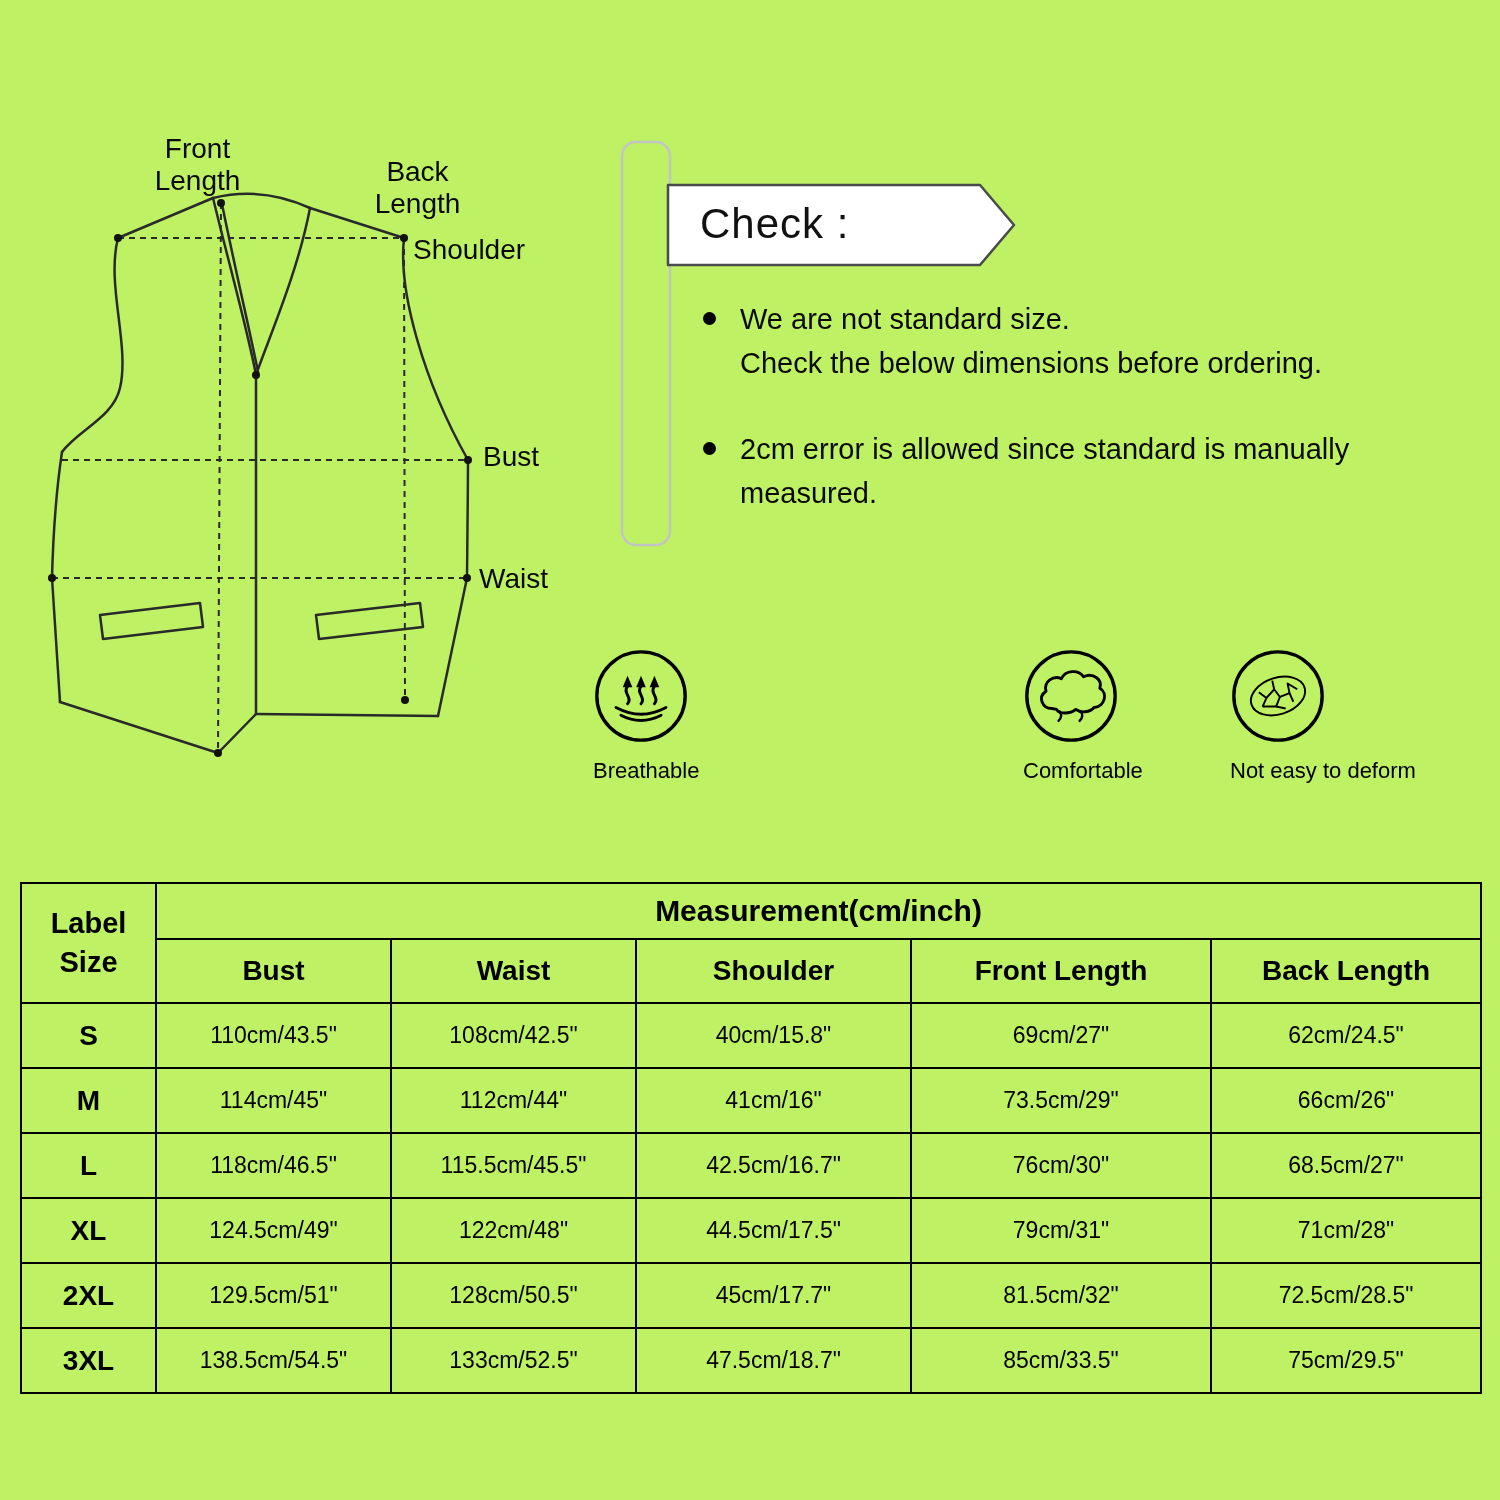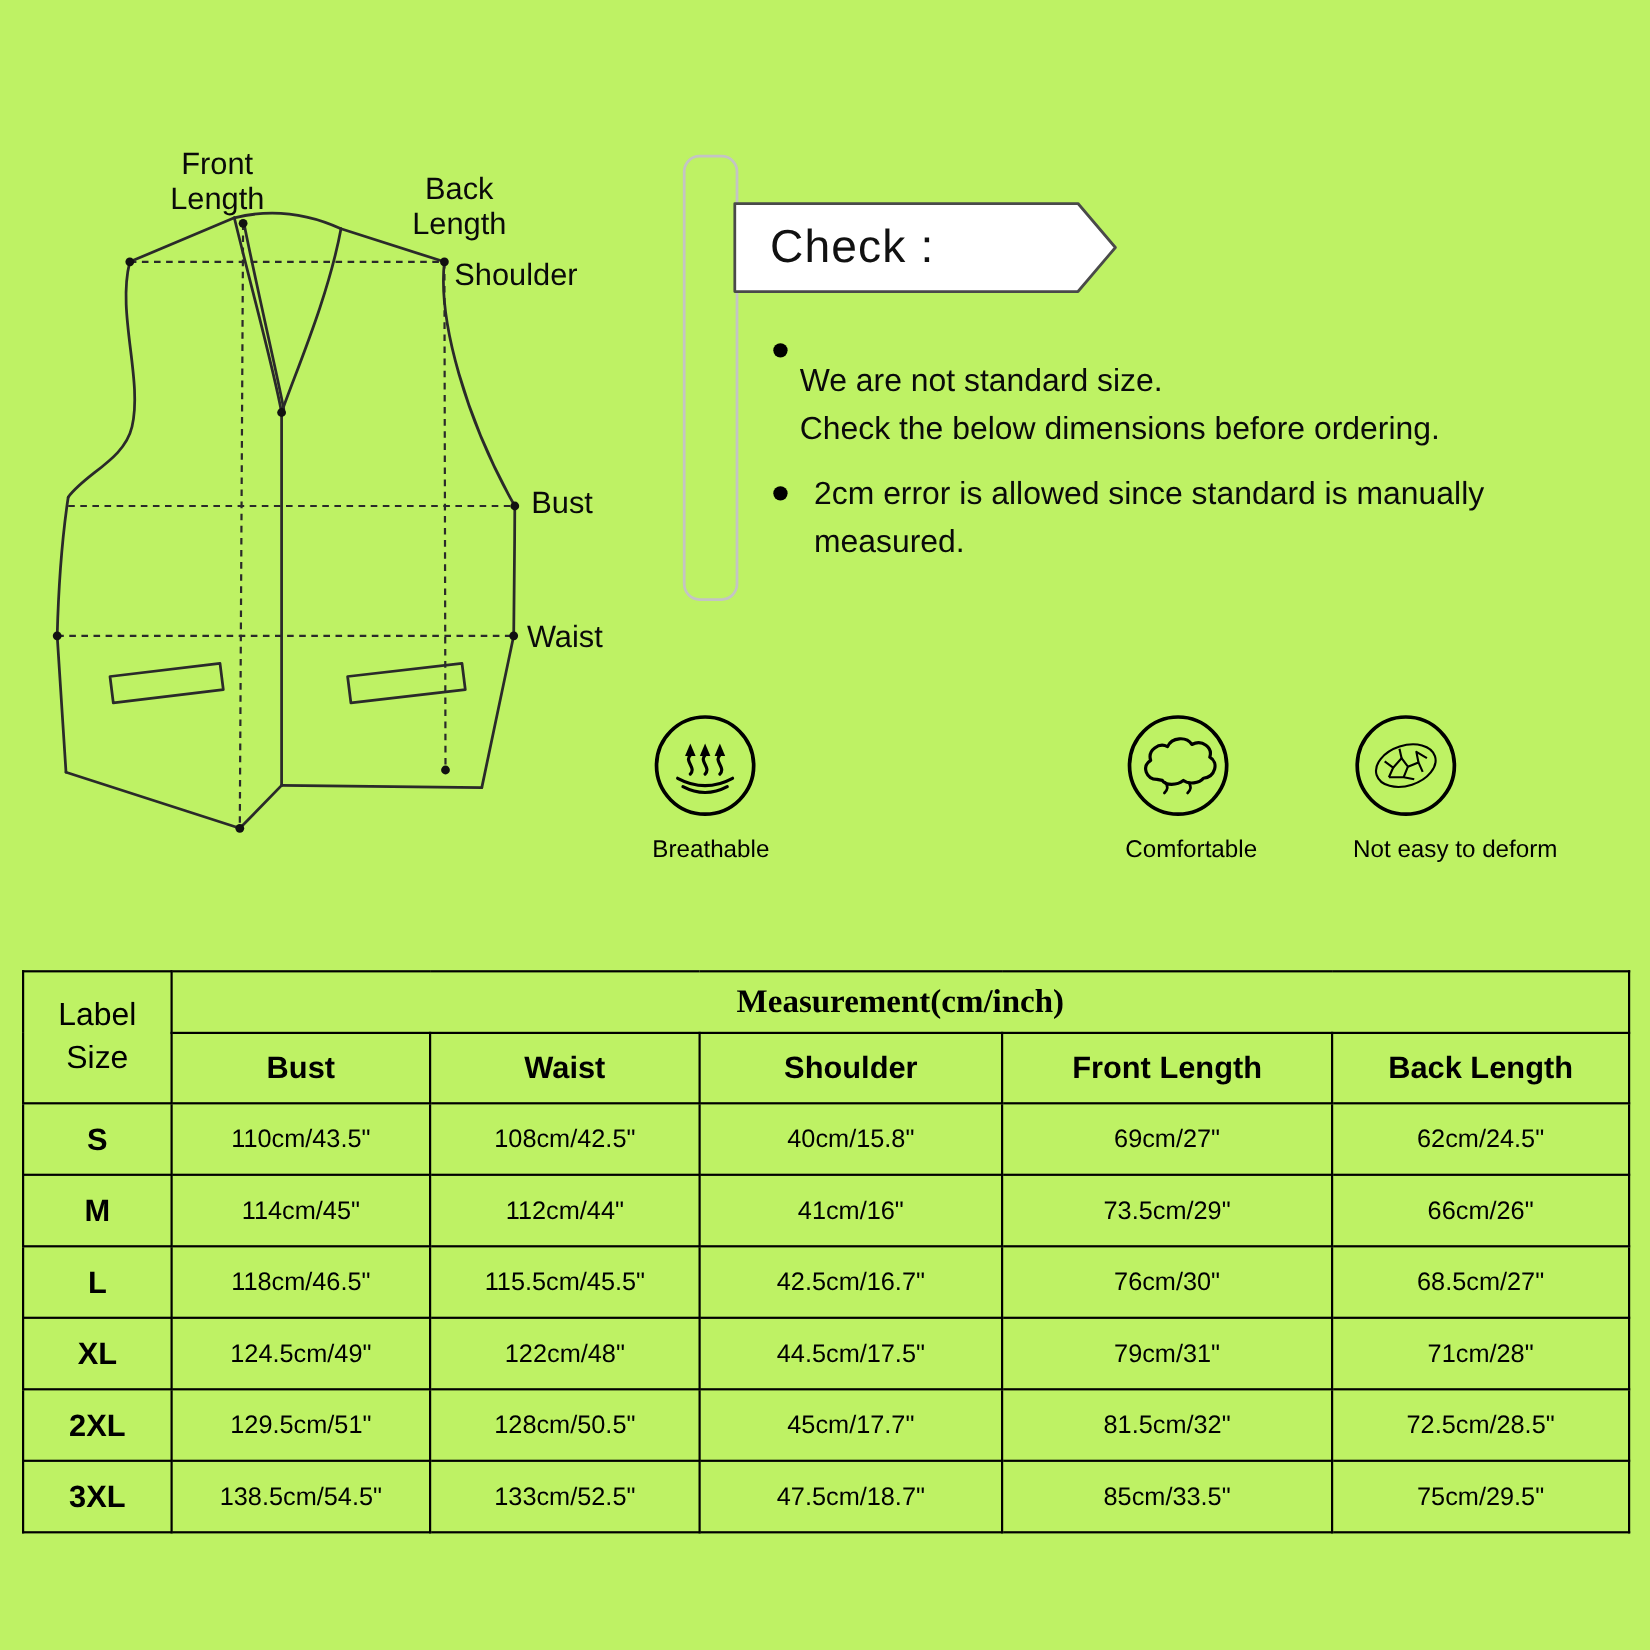--- a/index.html
+++ b/index.html
@@ -76,22 +76,22 @@
   .size-table th, .size-table td {
     border: 2px solid #000;
     text-align: center;
     vertical-align: middle;
     padding: 0;
     overflow: hidden;
   }
   .row-group { height: 56px; }
   .row-cols  { height: 64px; }
   .row-data  { height: 65px; }
-  .cell-group  { font-size: 30px; font-weight: bold; font-family: Liberation Serif, serif; }
-  .cell-corner { font-size: 29px; font-weight: normal; line-height: 1.35; margin-top: 28px; }
+  .cell-group  { font-size: 30px; font-weight: bold; }
+  .cell-corner { font-size: 29px; font-weight: bold; line-height: 1.35; margin-top: 28px; }
   .cell-colh   { font-size: 28px; font-weight: bold; }
   .cell-size   { font-size: 28px; font-weight: bold; }
   .cell-val    { font-size: 23px; font-weight: normal; }
 </style>
 </head>
 <body>
 
 <div class="canvas">
 
   <svg class="abs" style="left:20px; top:100px;" width="560" height="690" viewBox="0 0 560 690">
@@ -147,21 +147,21 @@
   <div class="diag-label" style="left:483px; top:441px; white-space:nowrap;">Bust</div>
   <div class="diag-label" style="left:479px; top:563px; white-space:nowrap;">Waist</div>
 
   <svg class="abs" style="left:610px; top:135px;" width="440" height="420" viewBox="0 0 440 420">
     <rect x="12" y="7" width="48" height="403" rx="14" fill="none" stroke="#c4c4c4" stroke-width="2.5"></rect>
     <polygon points="58,50 370,50 404,90 370,130 58,130" fill="#ffffff" stroke="#4a4a4a" stroke-width="2.5" stroke-linejoin="round"></polygon>
   </svg>
 
   <div class="notice-title">Check :</div>
 
-  <div class="bullet" style="left:703px; top:298px;flex-direction:column;">
+  <div class="bullet" style="left:703px; top:298px;">
     <span class="dot"></span>
     <span class="btext">
       <span style="display:block">We are not standard size.</span>
       <span style="display:block">Check the below dimensions before ordering.</span>
     </span>
   </div>
 
   <div class="bullet" style="left:703px; top:428px;">
     <span class="dot"></span>
     <span class="btext">2cm error is allowed since standard is manually measured.</span>

